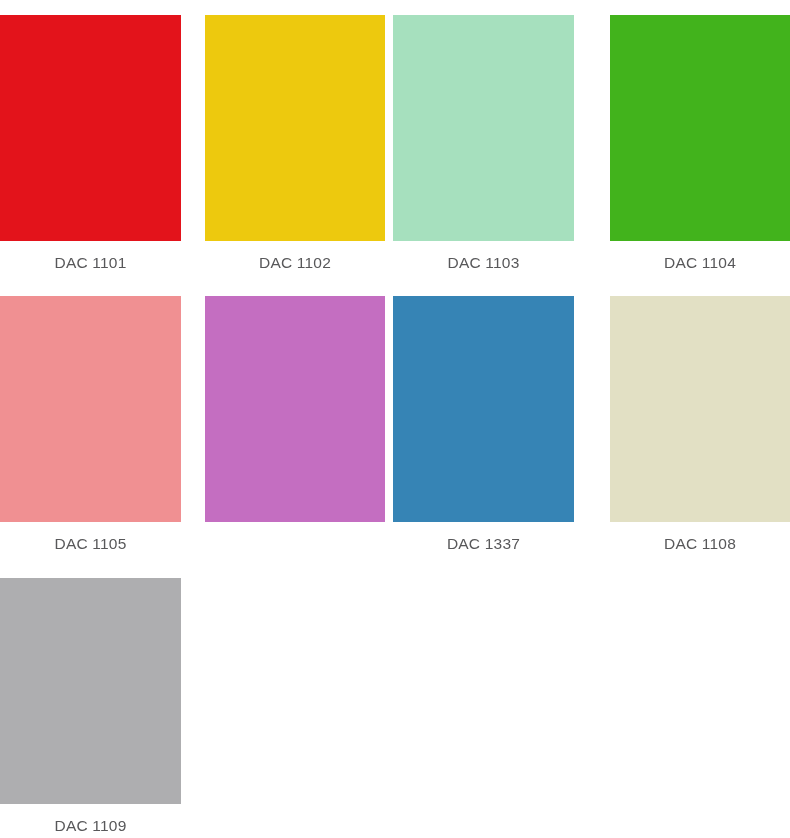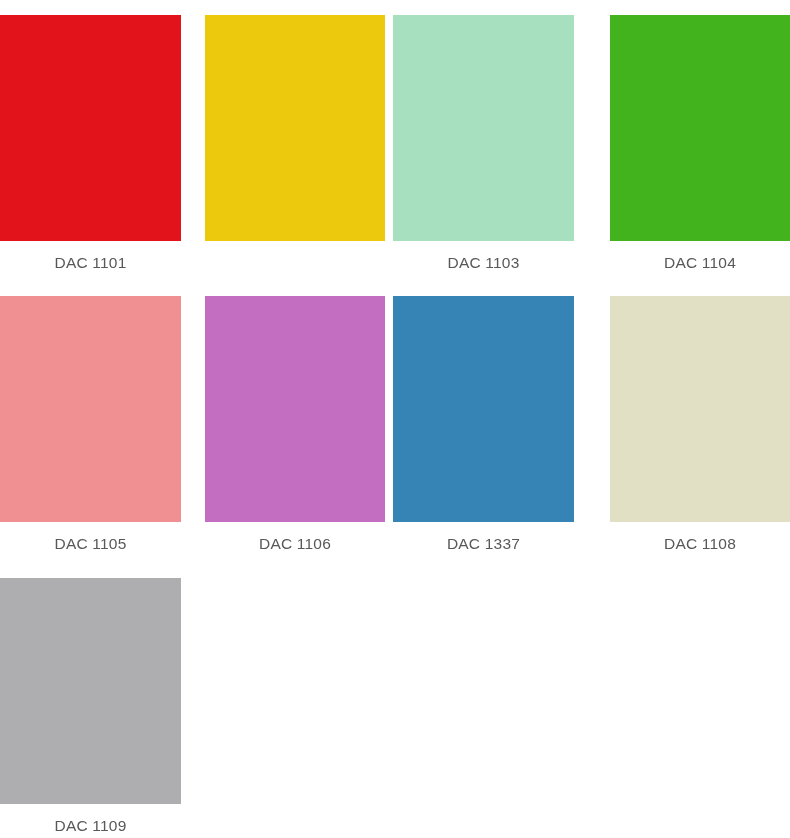--- a/index.html
+++ b/index.html
@@ -65,40 +65,40 @@
 
 <div id="palette-sheet">
 
   <div class="swatch-cell row-1 col-1">
     <span class="swatch-chip" style="background-color:#e3131b;"></span>
     <span class="swatch-label">DAC 1101</span>
   </div>
 
   <div class="swatch-cell row-1 col-2">
     <span class="swatch-chip" style="background-color:#edc90e;"></span>
+    <span class="swatch-label">DAC 1102</span>
   </div>
 
   <div class="swatch-cell row-1 col-3">
     <span class="swatch-chip" style="background-color:#a6e0be;"></span>
     <span class="swatch-label">DAC 1103</span>
   </div>
 
   <div class="swatch-cell row-1 col-4">
     <span class="swatch-chip" style="background-color:#42b31c;"></span>
     <span class="swatch-label">DAC 1104</span>
   </div>
 
   <div class="swatch-cell row-2 col-1">
     <span class="swatch-chip" style="background-color:#f09092;"></span>
     <span class="swatch-label">DAC 1105</span>
   </div>
 
   <div class="swatch-cell row-2 col-2">
     <span class="swatch-chip" style="background-color:#c46ec1;"></span>
-    <span class="swatch-label">DAC 1106</span>
   </div>
 
   <div class="swatch-cell row-2 col-3">
     <span class="swatch-chip" style="background-color:#3684b5;"></span>
     <span class="swatch-label">DAC 1337</span>
   </div>
 
   <div class="swatch-cell row-2 col-4">
     <span class="swatch-chip" style="background-color:#e2e0c4;"></span>
     <span class="swatch-label">DAC 1108</span>

